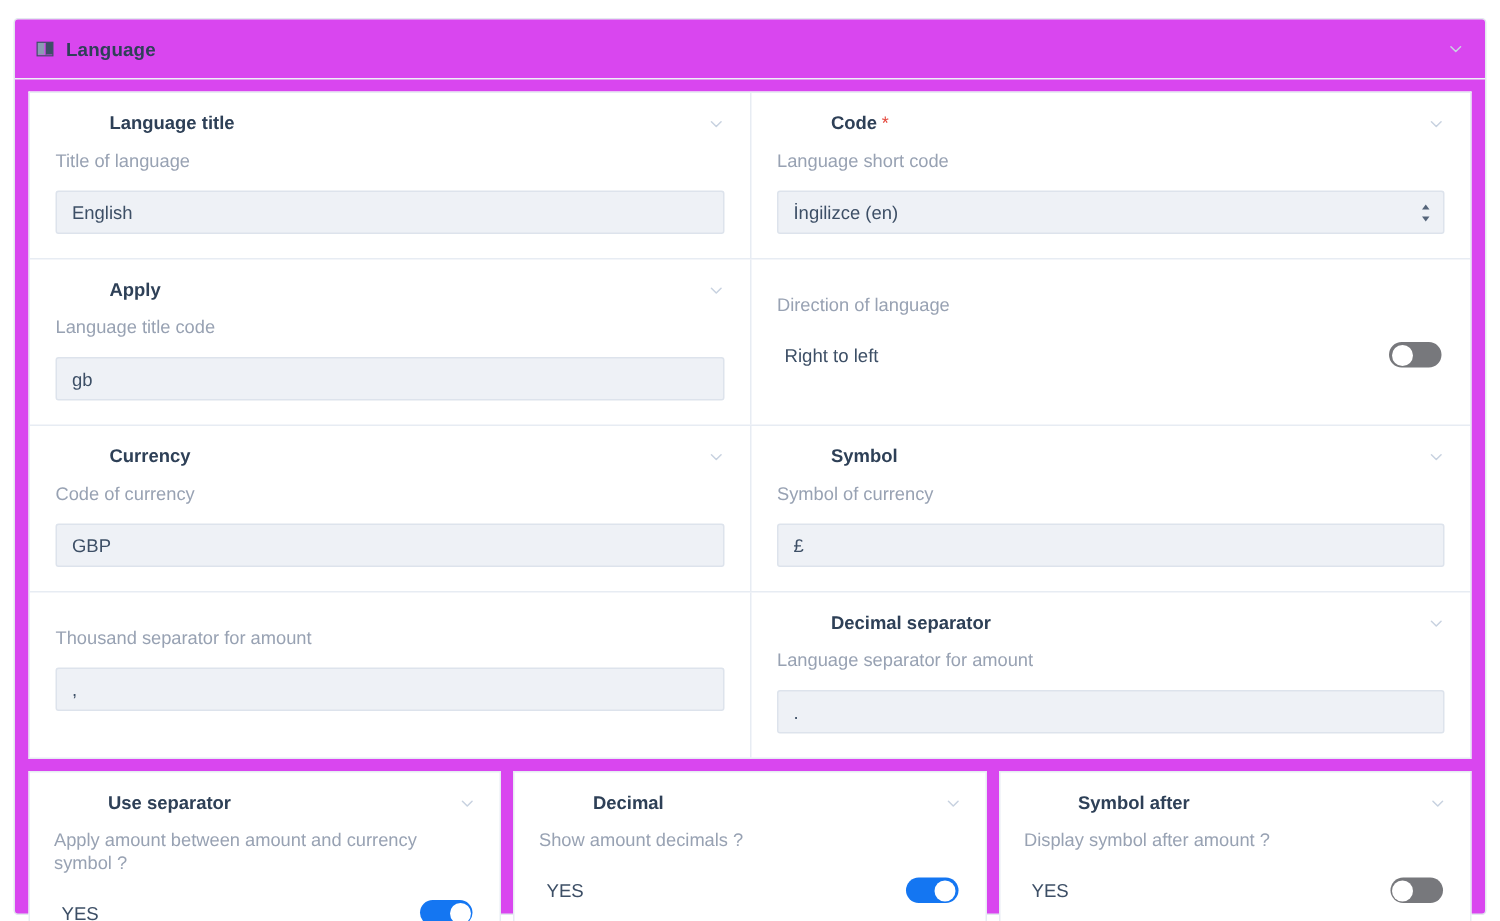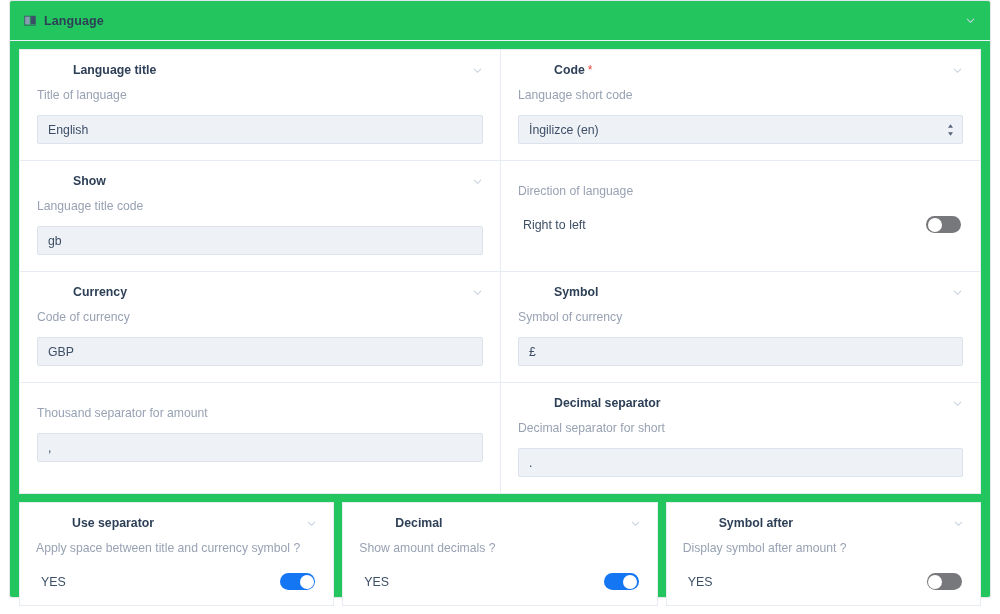--- a/index.html
+++ b/index.html
@@ -18,24 +18,24 @@
     width: 1000px;
     height: 614px;
     background: #ffffff;
     overflow: hidden;
   }
 
   
   .outer-card {
     position: absolute;
     left: 9px;
-    top: 0;
+    top: 12px;
     width: 982px;
     height: 598px;
-    background: #22c55e;
+    background: #d946ef;
     border: 1px solid #e3e8ef;
     border-radius: 3px;
   }
 
   
   .panel-header {
     height: 40px;
     display: flex;
     align-items: center;
     padding: 0 14px 0 13px;
@@ -260,21 +260,21 @@
               <path d="M3.5 0.8L6 4.2H1L3.5 0.8z" fill="currentColor"></path>
               <path d="M3.5 12.2L1 8.8h5L3.5 12.2z" fill="currentColor"></path>
             </svg>
           </div>
         </div>
       </div>
 
       <div class="grid-row">
         <div class="cell">
           <div class="cell-head">
-            <span class="cell-title">Show</span>
+            <span class="cell-title">Apply</span>
             <svg class="cell-chevron" viewBox="0 0 12 12">
               <path d="M2.5 4.5L6 8l3.5-3.5" stroke="currentColor" stroke-width="1.1" fill="none" stroke-linecap="round" stroke-linejoin="round"></path>
             </svg>
           </div>
           <div class="cell-sub">Language title code</div>
           <input class="text-input" type="text" value="gb" style="">
         </div>
 
         <div class="cell">
           <div class="cell-sub">Direction of language</div>
@@ -317,37 +317,37 @@
           <input class="text-input" type="text" value="," style="">
         </div>
 
         <div class="cell">
           <div class="cell-head">
             <span class="cell-title">Decimal separator</span>
             <svg class="cell-chevron" viewBox="0 0 12 12">
               <path d="M2.5 4.5L6 8l3.5-3.5" stroke="currentColor" stroke-width="1.1" fill="none" stroke-linecap="round" stroke-linejoin="round"></path>
             </svg>
           </div>
-          <div class="cell-sub">Decimal separator for short</div>
+          <div class="cell-sub">Language separator for amount</div>
           <input class="text-input" type="text" value="." style="">
         </div>
       </div>
 
     </div>
 
     <div class="bottom-row">
 
       <div class="bcard">
         <div class="cell-head">
           <span class="cell-title">Use separator</span>
           <svg class="cell-chevron" viewBox="0 0 12 12">
             <path d="M2.5 4.5L6 8l3.5-3.5" stroke="currentColor" stroke-width="1.1" fill="none" stroke-linecap="round" stroke-linejoin="round"></path>
           </svg>
         </div>
-        <div class="cell-sub">Apply space between title and currency symbol ?</div>
+        <div class="cell-sub">Apply amount between amount and currency symbol ?</div>
         <div class="toggle-row">
           <span class="toggle-label">YES</span>
           <div class="switch on">
             <span class="knob"></span>
           </div>
         </div>
       </div>
 
       <div class="bcard">
         <div class="cell-head">

